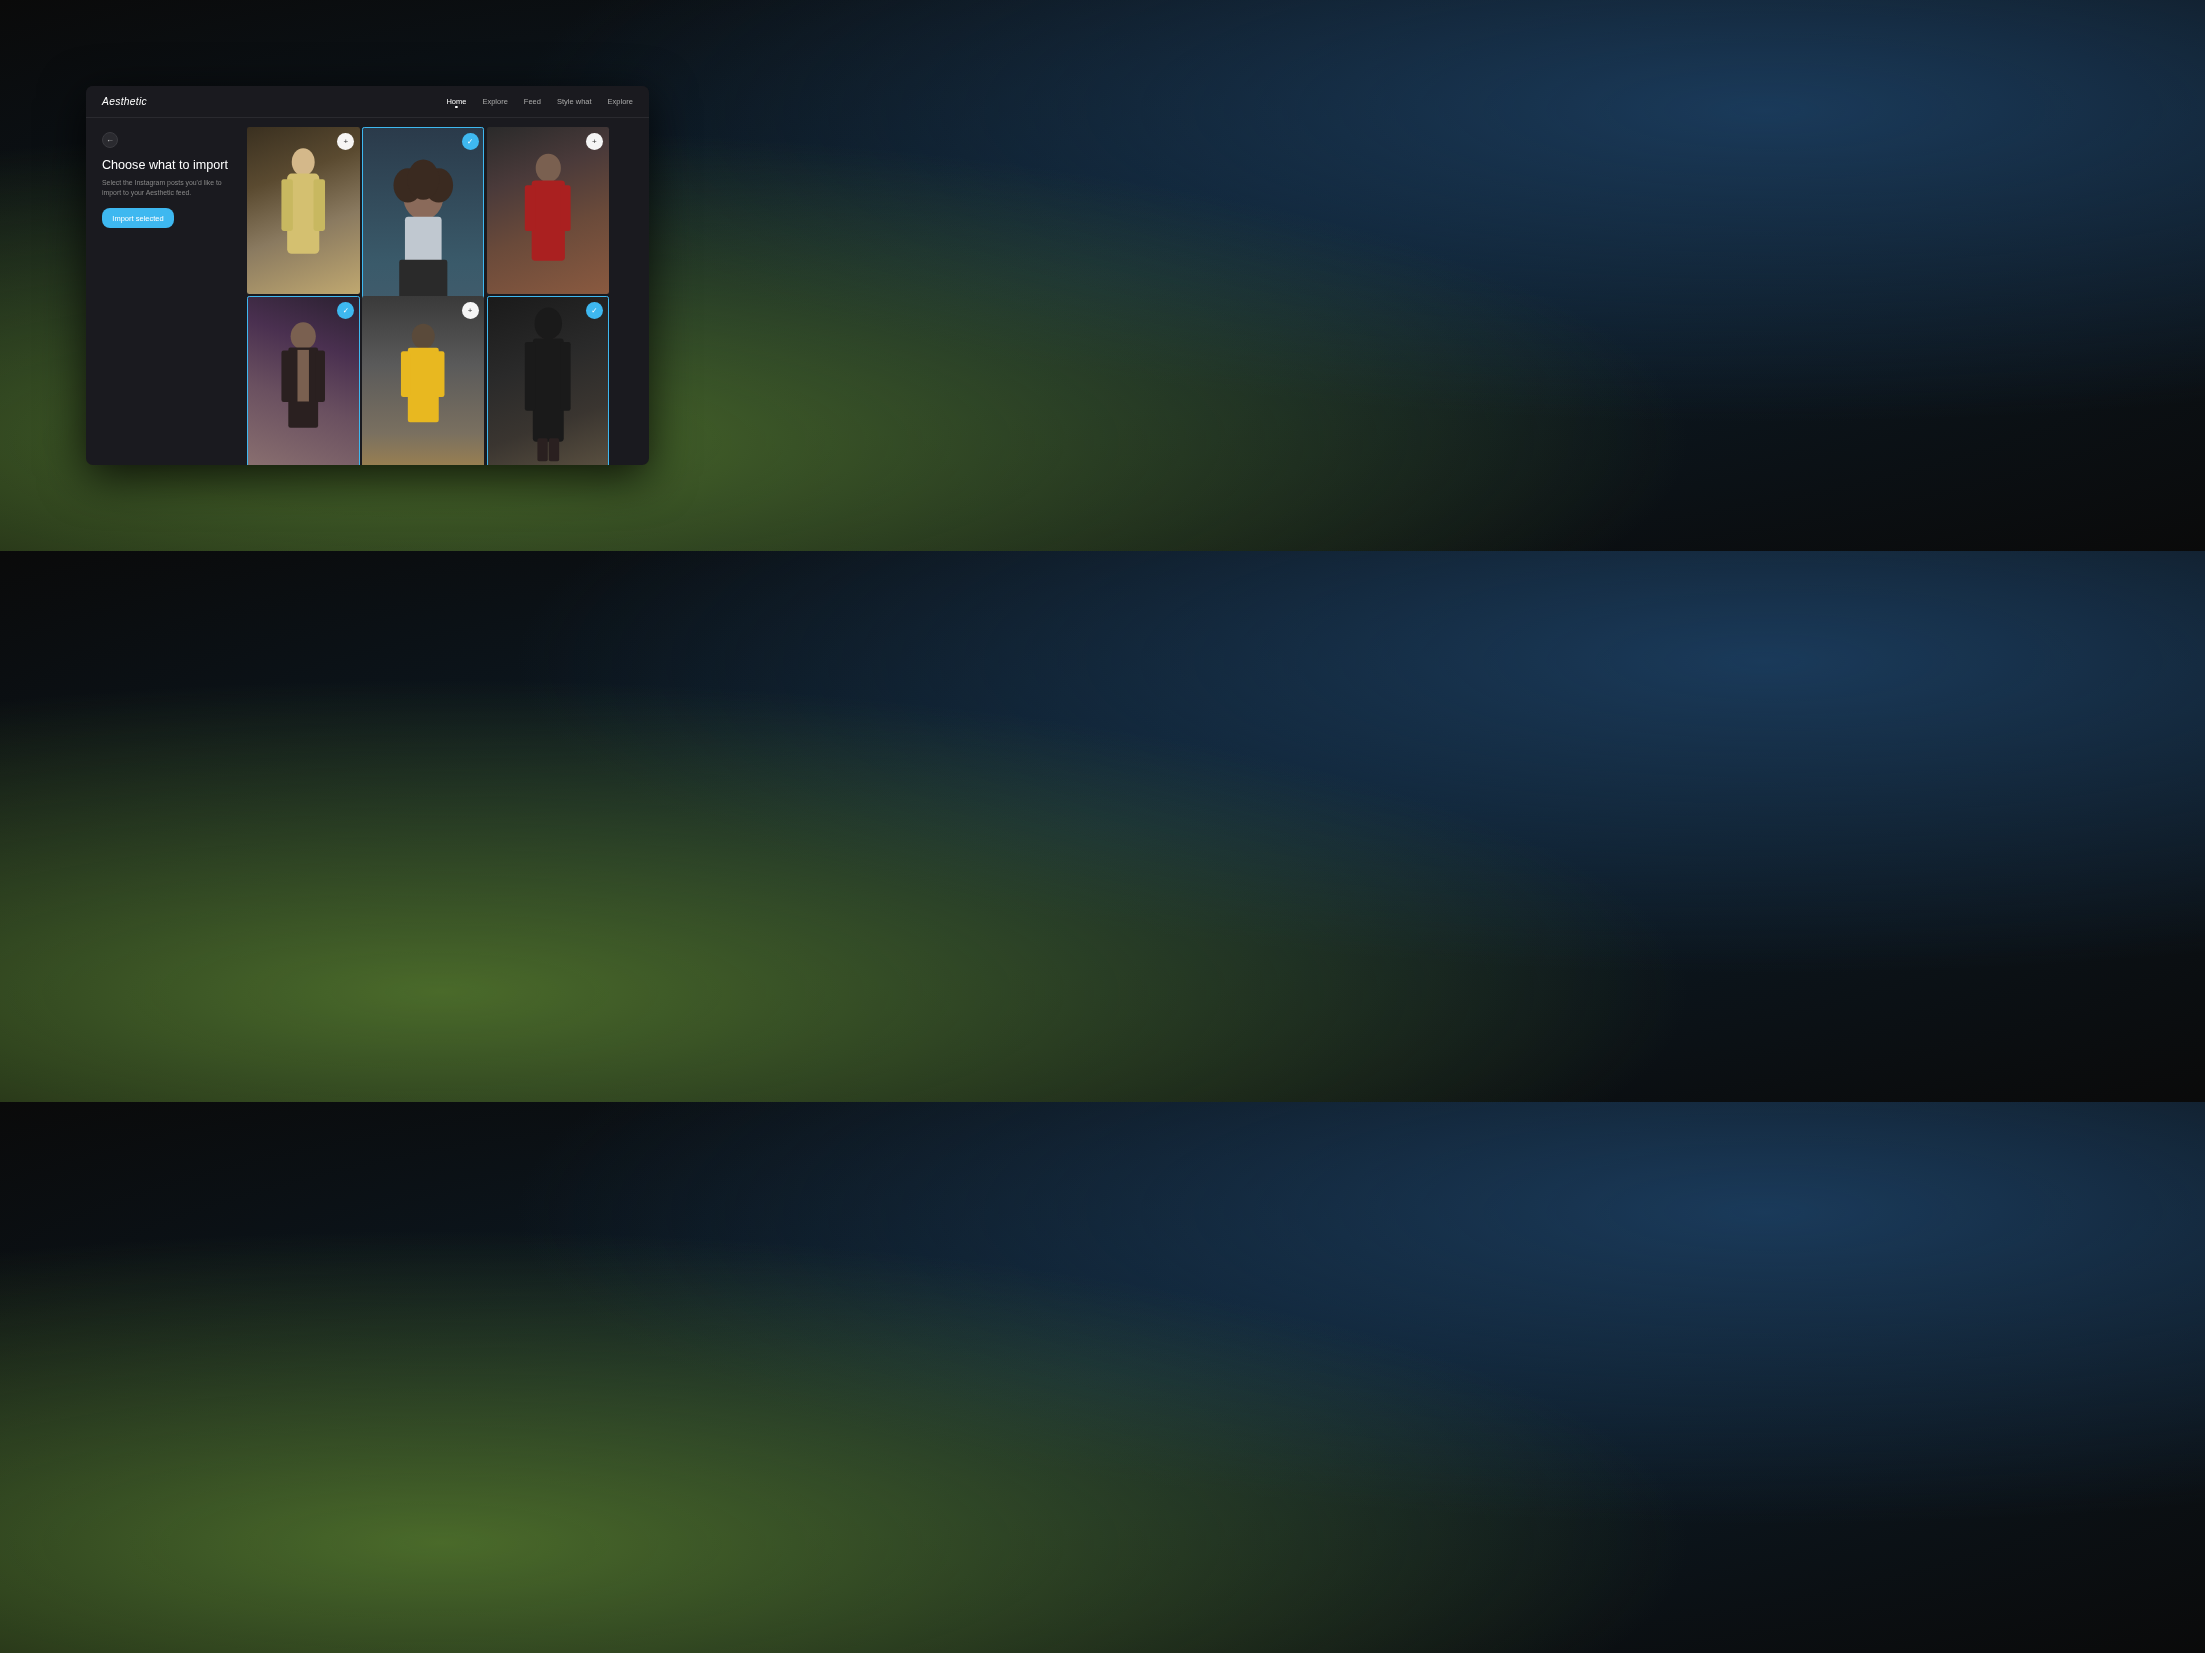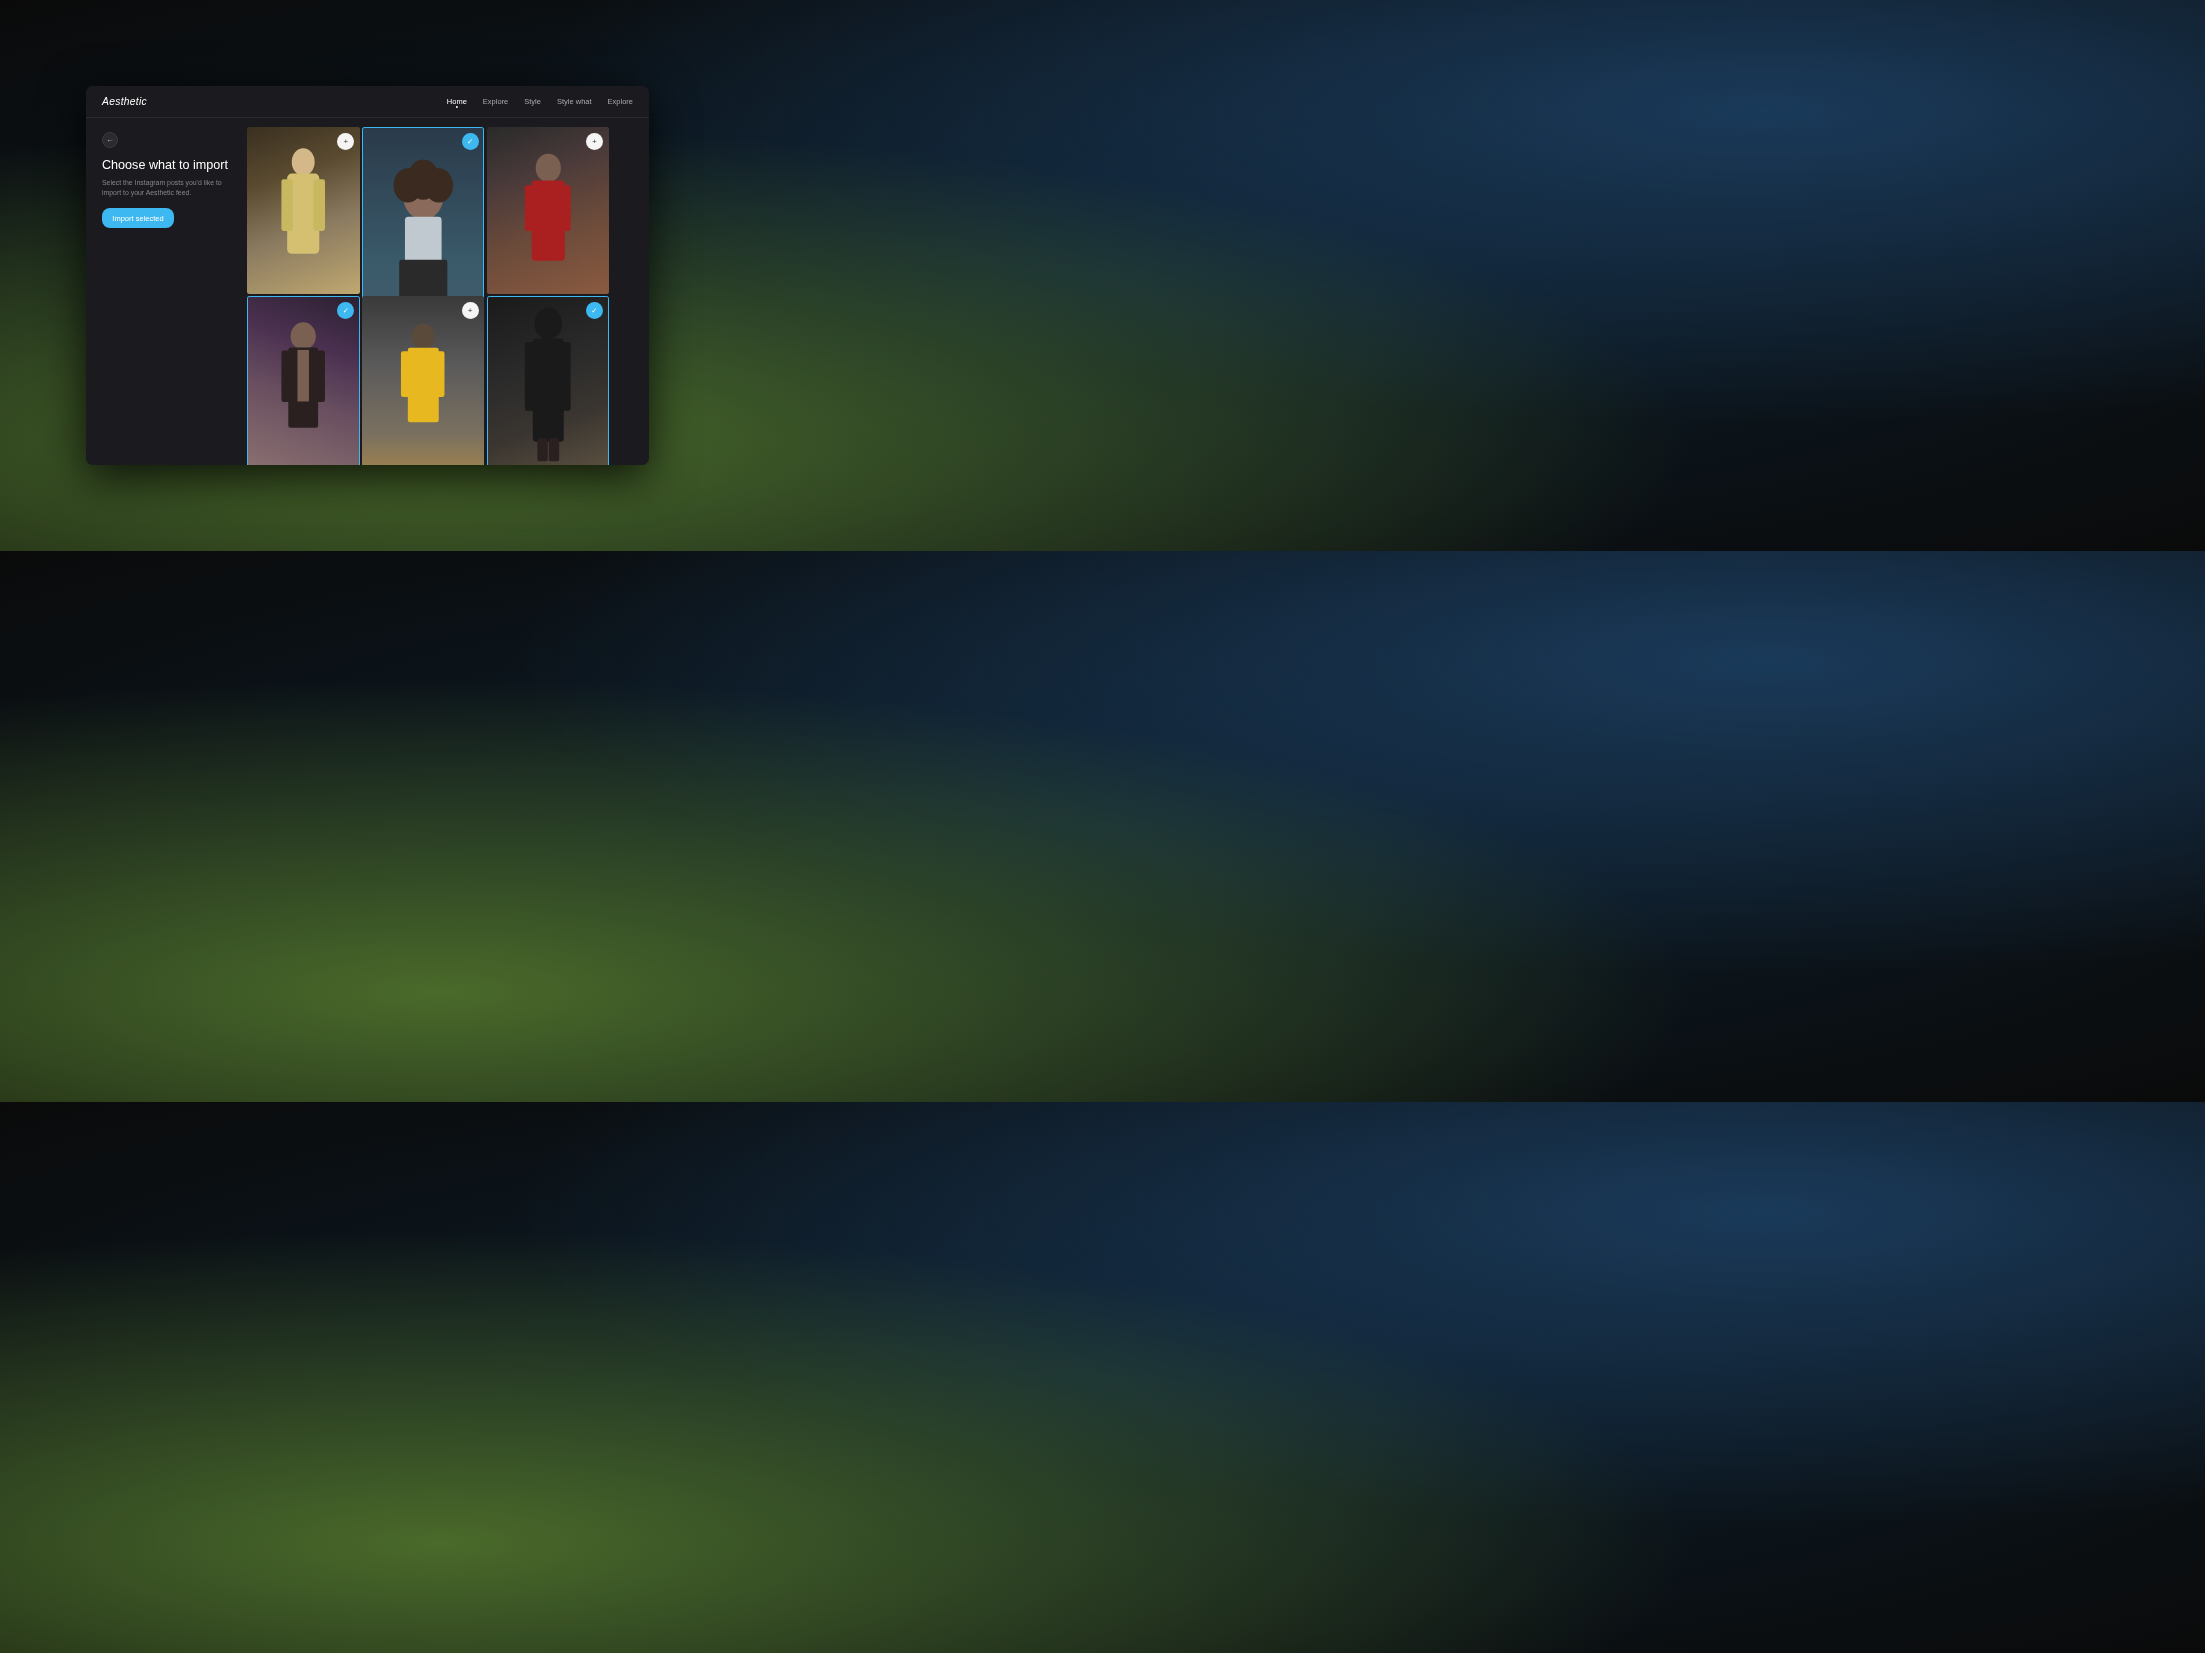--- a/index.html
+++ b/index.html
@@ -214,21 +214,21 @@
 </head>
 <body>
 
 <div class="app-window">
 
   <nav class="navbar">
     <span class="nav-logo">Aesthetic</span>
     <div class="nav-links">
       <a class="nav-link active">Home</a>
       <a class="nav-link">Explore</a>
-      <a class="nav-link">Style</a>
+      <a class="nav-link">Feed</a>
       <a class="nav-link">Style what</a>
       <a class="nav-link">Explore</a>
     </div>
   </nav>
 
   <div class="main-content">
 
     <div class="left-panel">
       <button class="back-btn">
         <span>←</span>

